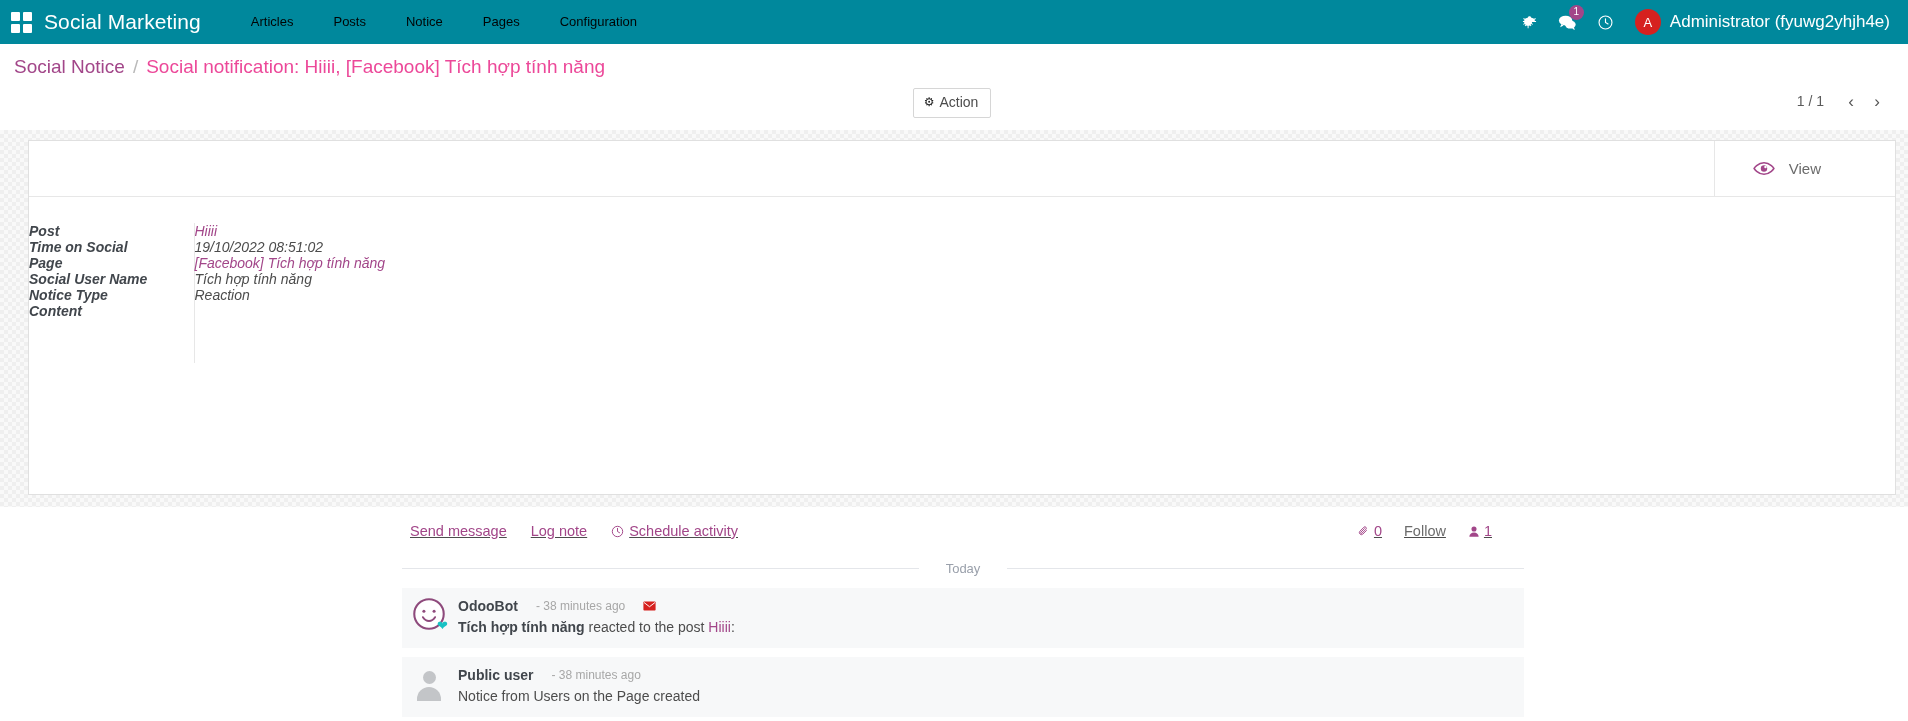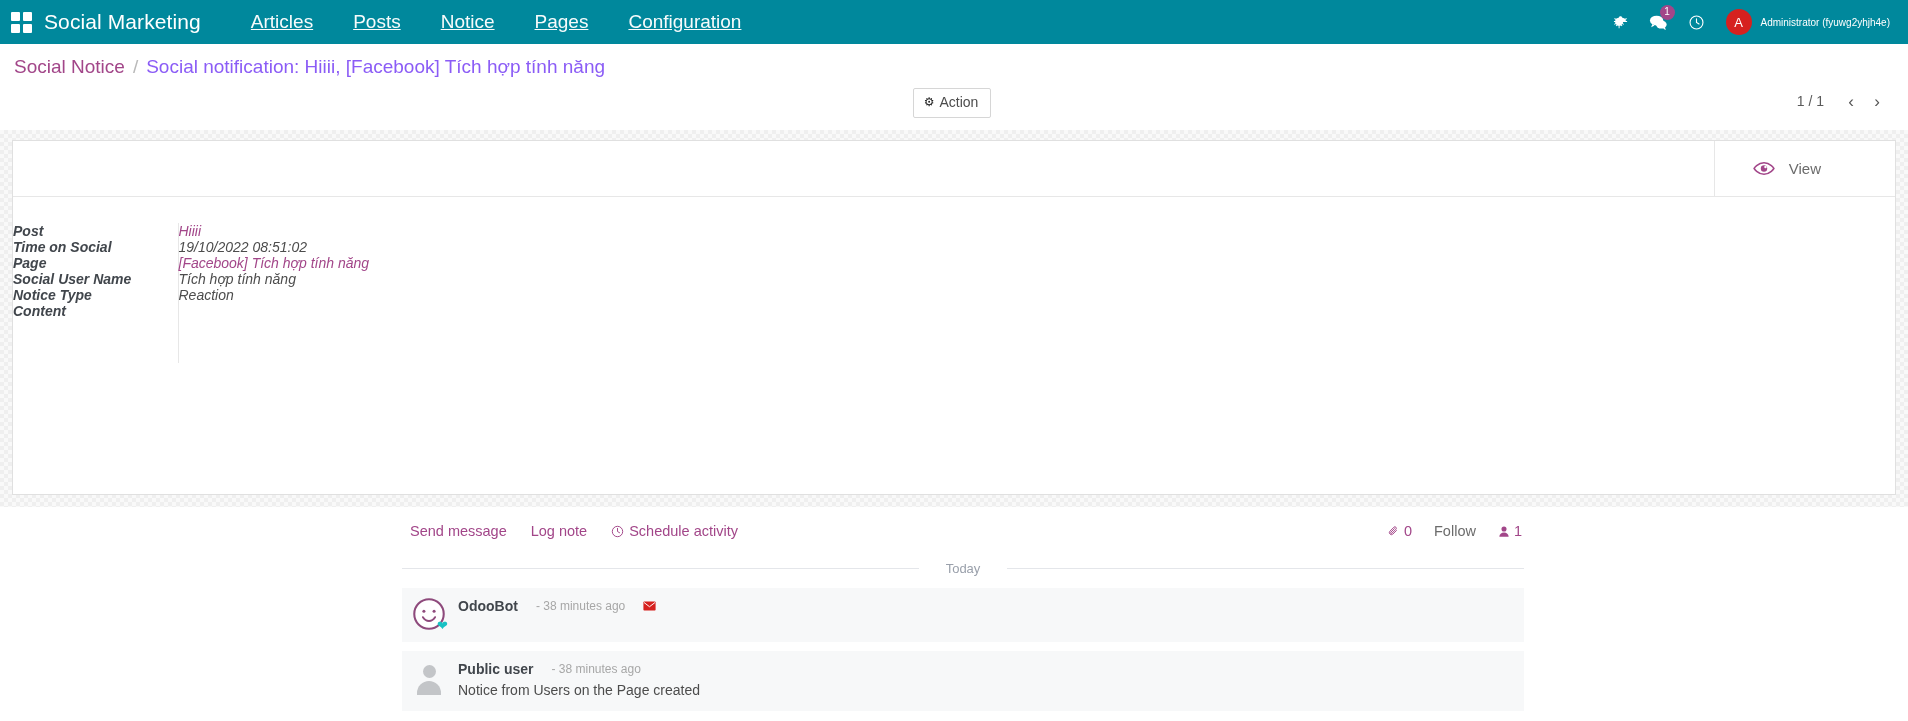--- a/index.html
+++ b/index.html
@@ -40,28 +40,27 @@
     font-size: 21px;
     font-weight: 400;
     color: #ffffff;
     letter-spacing: .1px;
     margin-right: 30px;
     white-space: nowrap;
     cursor: pointer;
   }
   .navmenu { display: flex; align-items: center; }
   .navmenu .nav-item {
-    color: #ffffff;
-    font-size: 19px;
+    color: #000000;
+    font-size: 13px;
     padding: 0 20px;
     line-height: 44px;
     white-space: nowrap;
     cursor: pointer;
     opacity: .97;
-    text-decoration: underline;
   }
   .nav-right {
     margin-left: auto;
     display: flex;
     align-items: center;
     gap: 0px;
   }
   .sysicon {
     width: 38px; height: 44px;
     display: flex; align-items: center; justify-content: center;
@@ -91,32 +90,32 @@
   .avatar-circle {
     width: 26px; height: 26px;
     border-radius: 50%;
     background: #d6211f;
     color: #fff;
     display: flex; align-items: center; justify-content: center;
     font-size: 13px;
     margin-right: 9px;
     font-weight: 400;
   }
-  .user-name { font-size: 10px; color: #fff; white-space: nowrap; }
+  .user-name { font-size: 17px; color: #fff; white-space: nowrap; }
 
   
   .control-panel { background: #ffffff; padding: 0; }
   .breadcrumb-row {
     display: flex; align-items: baseline;
     padding: 12px 0 10px 14px;
     font-size: 19px;
   }
   .bc-root { color: #a24689; cursor: pointer; font-weight: 400; }
   .bc-sep { color: #b9b9b9; margin: 0 8px; }
-  .bc-current { color: #8b5cf6; font-weight: 400; }
+  .bc-current { color: #ec4899; font-weight: 400; }
 
   
   .action-row {
     display: flex;
     align-items: center;
     padding: 0 18px 12px 14px;
     position: relative;
     min-height: 34px;
   }
   .action-btn {
@@ -154,21 +153,21 @@
   }
 
   
   .sheet-bg {
     background-color: #f9f9f9;
     background-image:
       linear-gradient(45deg, #efefef 25%, transparent 25%, transparent 75%, #efefef 75%),
       linear-gradient(45deg, #efefef 25%, transparent 25%, transparent 75%, #efefef 75%);
     background-size: 8px 8px;
     background-position: 0 0, 4px 4px;
-    padding: 10px 12px 12px 12px;
+    padding: 10px 12px 12px 28px;
   }
   .sheet {
     background: #ffffff;
     border: 1px solid #e0e0e0;
     min-height: 355px;
     position: relative;
   }
   .stat-bar {
     display: flex;
     justify-content: flex-end;
@@ -208,22 +207,23 @@
   .link-val { color: #a24689; cursor: pointer; }
 
   
   .chatter {
     background: #ffffff;
     padding: 0 0 0 0;
   }
   .chatter-topbar {
     display: flex;
     align-items: center;
-    padding: 16px 2px 14px 410px;
-    position: relative;
+    padding: 16px 32px 14px 410px;
+    position: relative;
+    text-decoration: underline;
   }
   .ct-btn {
     color: #a24689;
     font-size: 14.5px;
     cursor: pointer;
     margin-right: 24px;
     display: inline-flex;
     align-items: center;
     gap: 5px;
     white-space: nowrap;
@@ -477,20 +477,23 @@
         <div class="msg-head">
           <span class="msg-author">OdooBot</span>
           <span class="msg-time">- 38 minutes ago</span>
           <span class="env-icon">
             <svg width="13" height="10" viewBox="0 0 16 12" aria-hidden="true">
               <rect x="0.5" y="0.5" width="15" height="11" rx="1" fill="#d6211f"></rect>
               <path d="M1 1.5l7 5.4 7-5.4" stroke="#ffffff" stroke-width="1.2" fill="none"></path>
             </svg>
           </span>
         </div>
+        <div class="msg-text">
+          <b>Tích hợp tính năng</b><span> reacted to the post </span><span class="plink">Hiiii</span><span>:</span>
+        </div>
       </div>
     </div>
 
     <div class="msg">
       <div class="msg-avatar">
         <span class="avatar-generic"></span>
       </div>
       <div class="msg-body">
         <div class="msg-head">
           <span class="msg-author">Public user</span>

